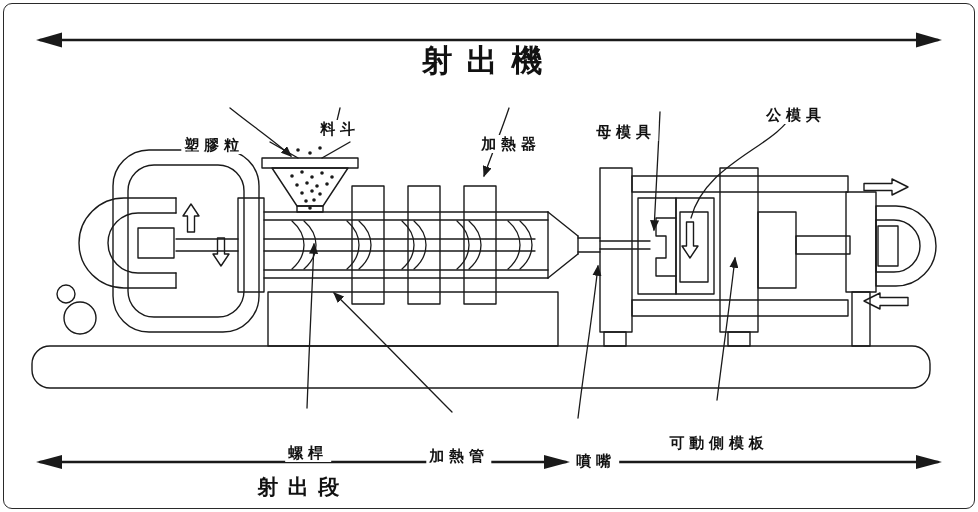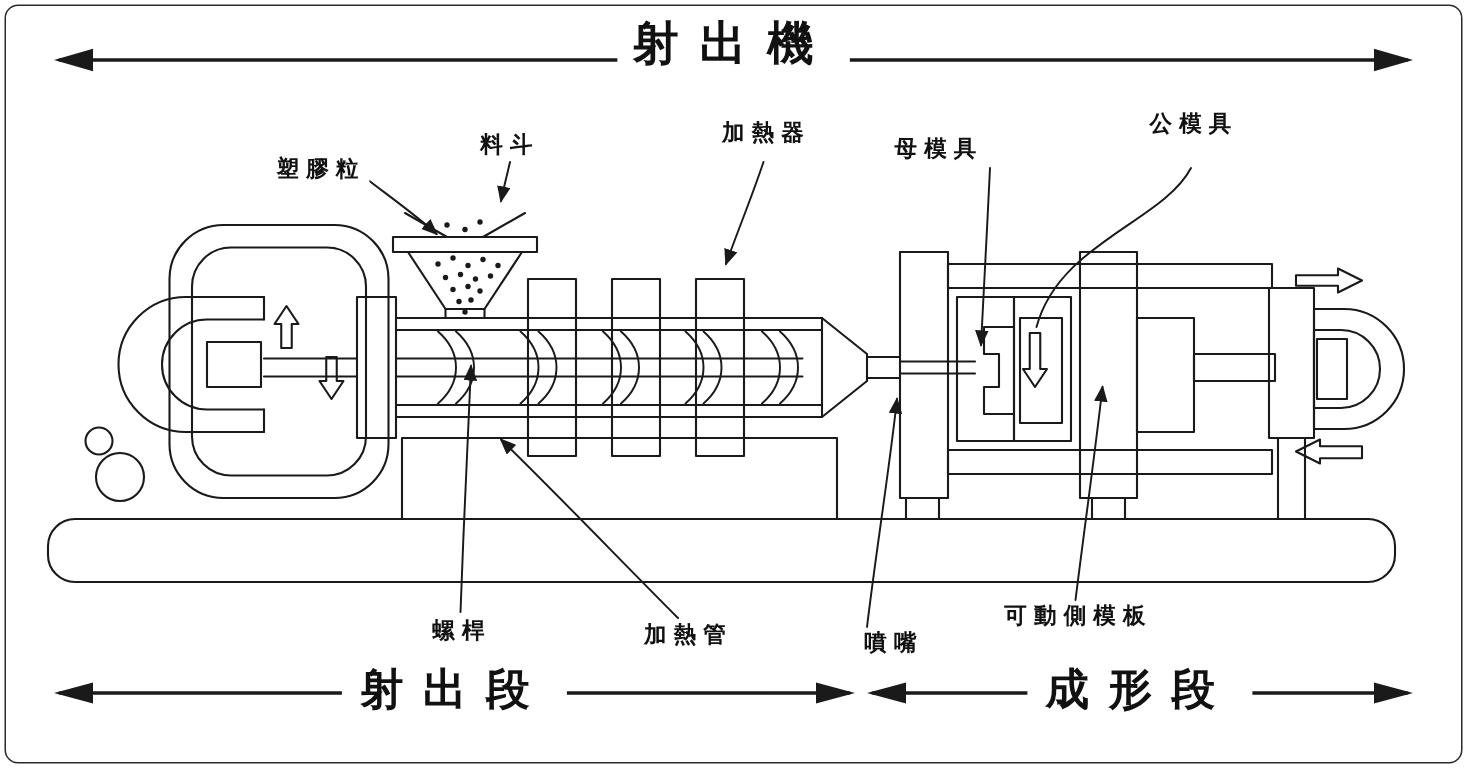--- a/index.html
+++ b/index.html
@@ -22,28 +22,29 @@
     position:absolute;
     transform:translateX(-50%);
     color:#111;
     font-weight:bold;
     font-size:15px;
     letter-spacing:0.32em;
     white-space:nowrap;
     background:#ffffff;
     padding:0 3px;
     line-height:1.2;
+    margin-top:32px;
   }
   .title{
     font-size:31px;
     letter-spacing:0.45em;
     padding:0 10px;
   }
   .section{
-    font-size:29px;
+    font-size:21px;
     letter-spacing:0.45em;
     padding:0 12px;
   }
 </style>
 </head>
 <body>
 
 <div class="canvas">
 
   <svg class="art" width="978" height="512" viewBox="0 0 978 512" fill="none" stroke="#1a1a1a" stroke-width="1.4" stroke-linecap="round" stroke-linejoin="round">
@@ -208,26 +209,25 @@
       <path d="M452,412 C418,378 368,326 334,293" marker-end="url(#ah)"></path>
       <path d="M578,418 C584,368 593,312 598,266" marker-end="url(#ah)"></path>
       <path d="M717,400 C723,352 730,302 735,258" marker-end="url(#ah)"></path>
     </g>
   </svg>
 
   <div class="lbl title" style="left:489px;top:10px">射出機</div>
 
   <div class="lbl" style="left:214px;top:104px">塑膠粒</div>
   <div class="lbl" style="left:340px;top:88px">料斗</div>
-  <div class="lbl" style="left:511px;top:80px">加熱器</div>
+  <div class="lbl" style="left:511px;top:103px">加熱器</div>
   <div class="lbl" style="left:626px;top:91px">母模具</div>
   <div class="lbl" style="left:796px;top:74px">公模具</div>
 
   <div class="lbl" style="left:308px;top:412px">螺桿</div>
   <div class="lbl" style="left:459px;top:415px">加熱管</div>
   <div class="lbl" style="left:596px;top:420px">噴嘴</div>
   <div class="lbl" style="left:719px;top:402px">可動側模板</div>
 
   <div class="lbl section" style="left:303px;top:443px">射出段</div>
-  <div class="lbl section" style="left:760px;top:443px">成形段</div>
 
   <div class="frame"></div>
 </div>
 
 </body></html>

